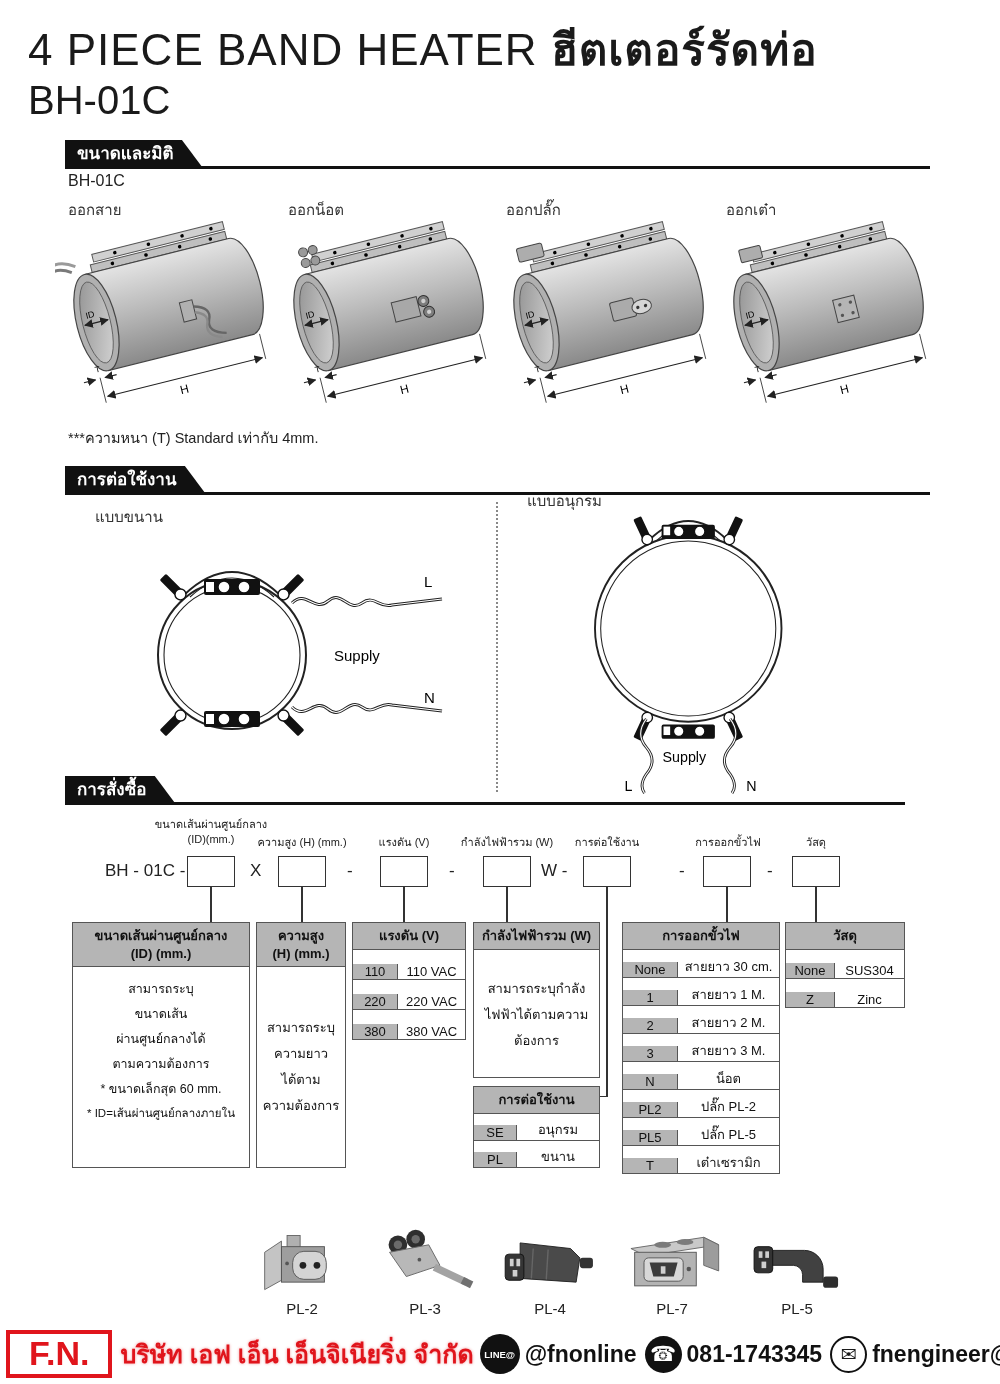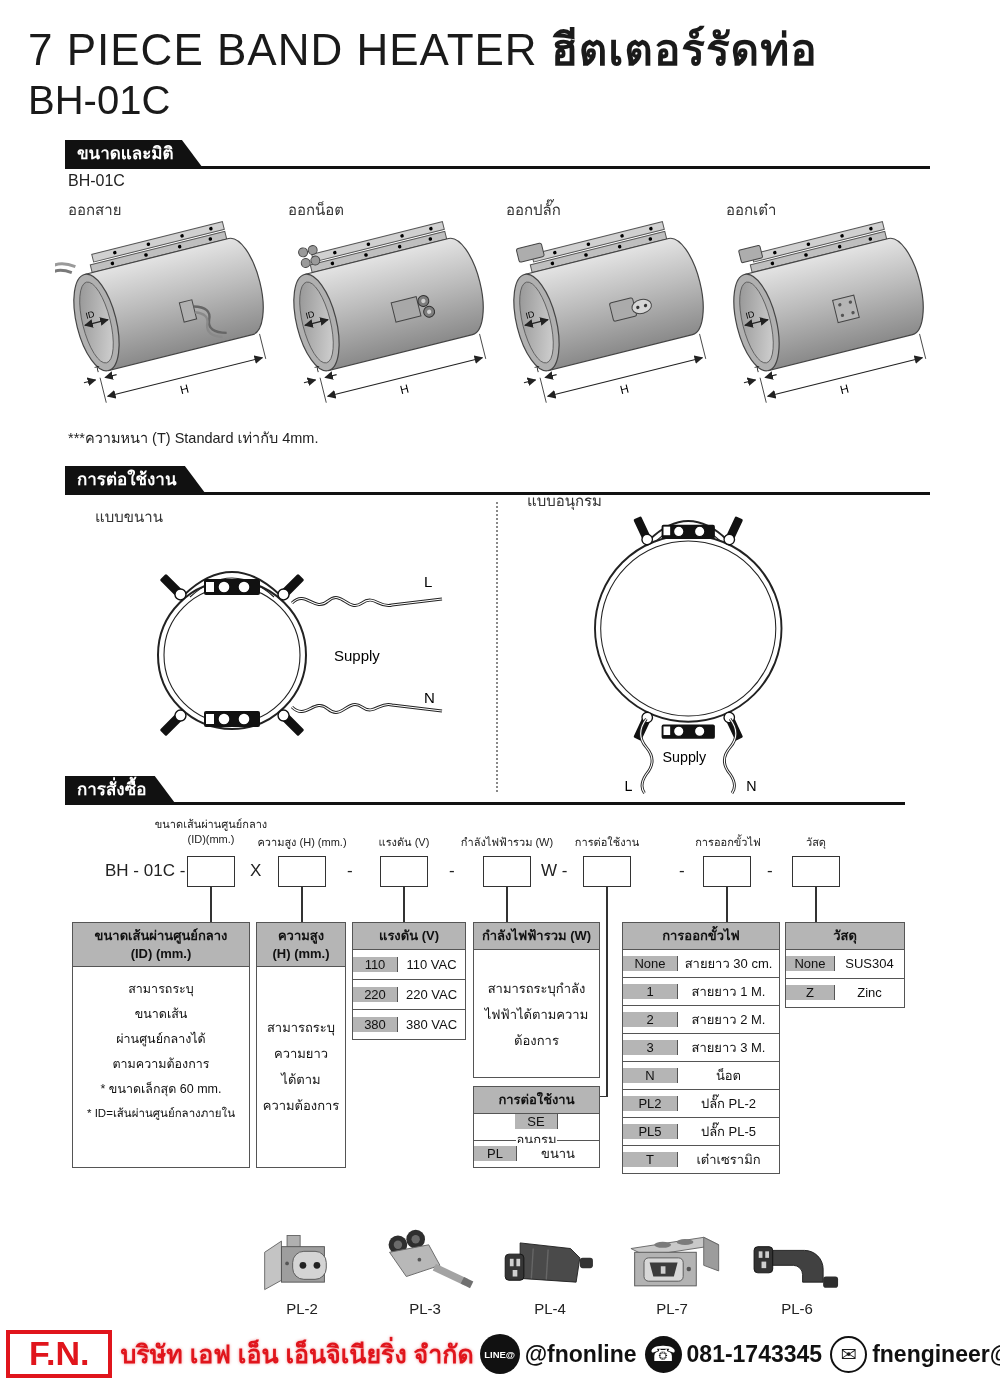--- a/index.html
+++ b/index.html
@@ -26,21 +26,21 @@
   .cbox{position:absolute;width:48px;height:31px;border:1.6px solid #333;background:#fff;box-sizing:border-box;}
   .ctext{position:absolute;font-size:17px;color:#222;white-space:nowrap;}
   .vline{position:absolute;width:1.6px;background:#333;}
   .hline{position:absolute;height:1.6px;background:#333;}
 
   
   .tbl{position:absolute;border:1.4px solid #555;background:#fff;box-sizing:border-box;font-size:13px;color:#111;}
   .tbl-h{background:#b5b5b5;text-align:center;font-weight:bold;border-bottom:1.4px solid #555;
     padding:4px 2px;line-height:1.35;}
   .tbl-body{text-align:center;line-height:2.0;padding-top:10px;}
-  .tr{display:flex;border-bottom:1px solid #555;align-items:center;}
+  .tr{display:flex;border-bottom:1px solid #555;align-items:flex-end;}
   .tr:last-child{border-bottom:none;}
   .k{background:#b5b5b5;border-right:1px solid #555;display:flex;align-items:center;justify-content:center;}
   .v{flex:1;display:flex;align-items:center;justify-content:center;background:#fff;}
 
   .dash-divider{position:absolute;border-left:2px dotted #888;}
 
   
   .acc-item{position:absolute;width:124px;text-align:center;}
   .acc-item .cap{font-size:15px;color:#222;margin-top:2px;}
 
@@ -75,21 +75,21 @@
     <linearGradient id="inGrad" x1="0" y1="0" x2="1" y2="1">
       <stop offset="0" stop-color="#8f8f8f"></stop>
         <stop offset="1" stop-color="#d8d8d8"></stop>
     </linearGradient>
   </defs>
 </svg>
 
 <div class="page">
 
   <div class="title">
-    <span>7 PIECE BAND HEATER</span>
+    <span>4 PIECE BAND HEATER</span>
     <span> </span>
     <span class="th">ฮีตเตอร์รัดท่อ</span>
   </div>
   <div class="model">BH-01C</div>
 
   <div class="sect" style="left:65px;top:140px;width:865px;height:26px;">
     <div class="tab">ขนาดและมิติ</div>
   </div>
   <div class="small-label" style="left:68px;top:172px;">BH-01C</div>
 
@@ -402,21 +402,21 @@
     <div class="tbl-h">กำลังไฟฟ้ารวม (W)</div>
     <div class="tbl-body" style="padding-top:26px;">
       <div>สามารถระบุกำลัง</div>
       <div>ไฟฟ้าได้ตามความ</div>
       <div>ต้องการ</div>
     </div>
   </div>
 
   <div class="tbl" style="left:473px;top:1086px;width:127px;">
     <div class="tbl-h">การต่อใช้งาน</div>
-    <div class="tr" style="height:26px;flex-direction:column;">
+    <div class="tr" style="height:26px;">
         <div class="k" style="width:42px;">SE</div>
         <div class="v">อนุกรม</div>
       </div>
     <div class="tr" style="height:26px;">
         <div class="k" style="width:42px;">PL</div>
         <div class="v">ขนาน</div>
       </div>
   </div>
 
   <div class="tbl" style="left:622px;top:922px;width:158px;">
@@ -522,21 +522,21 @@
   </div>
   <div class="acc-item" style="left:735px;top:1228px;">
     <svg width="124" height="70" viewBox="0 0 124 75">
       <path d="M34,24 h36 a20,20 0 0 1 20,20 v14 h-22 v-8 a10,10 0 0 0 -10,-10 h-24 z" fill="#414141" stroke="#1d1d1d"></path>
       <rect x="16" y="20" width="20" height="28" rx="4" fill="#333" stroke="#111"></rect>
       <rect x="21" y="25" width="4" height="7" fill="#cfcfcf"></rect>
         <rect x="28" y="25" width="4" height="7" fill="#cfcfcf"></rect>
       <rect x="24" y="36" width="5" height="7" fill="#cfcfcf"></rect>
       <rect x="90" y="52" width="16" height="12" rx="3" fill="#2e2e2e"></rect>
     </svg>
-    <div class="cap">PL-6</div>
+    <div class="cap">PL-5</div>
   </div>
 
   <div class="footer">
     <div class="fn-box">F.N.</div>
     <div class="company">บริษัท เอฟ เอ็น เอ็นจิเนียริ่ง จำกัด</div>
     <div class="badge line-badge">LINE@</div>
     <div class="contact">@fnonline</div>
     <div class="badge phone-badge">☎</div>
     <div class="contact">081-1743345</div>
     <div class="mail-badge">✉</div>

